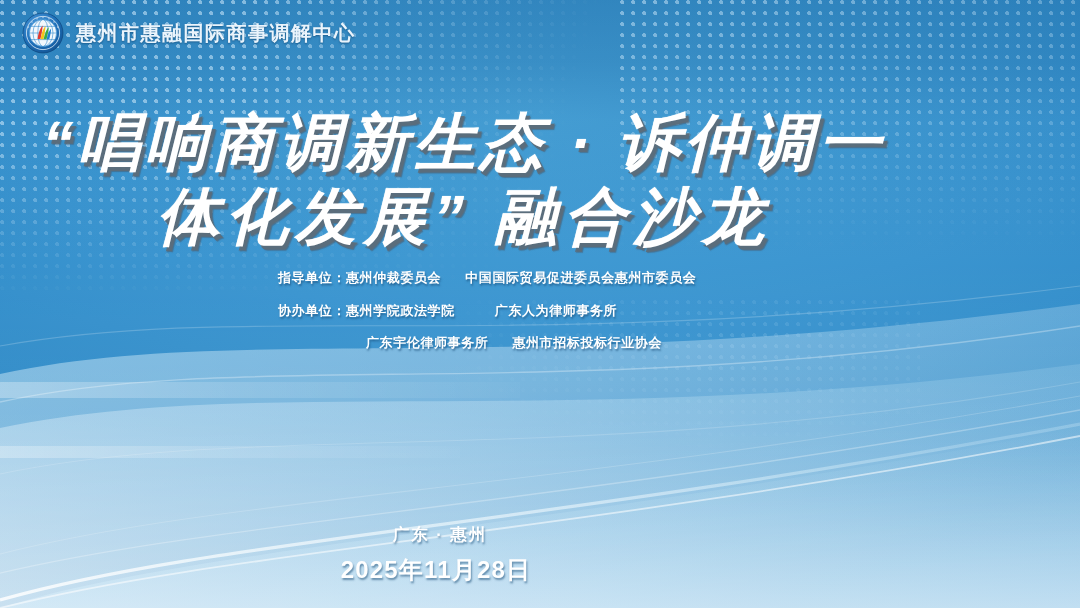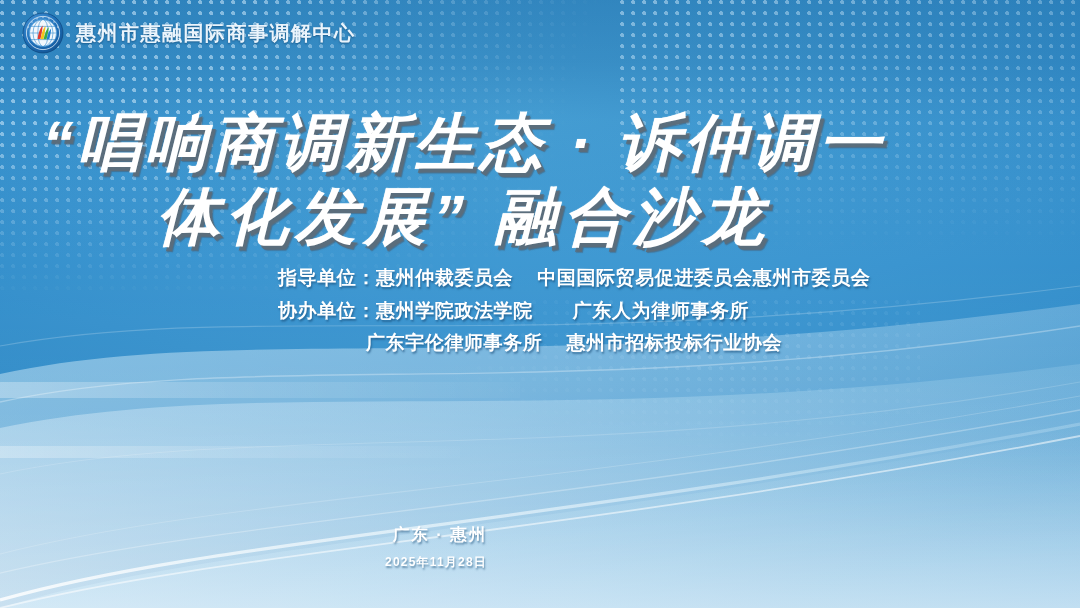--- a/index.html
+++ b/index.html
@@ -95,21 +95,21 @@
        4px 5px 1px rgba(72,88,104,0.55),
        0 0 1px rgba(255,255,255,0.9);
   }
   .headline .ln { display:block; white-space:nowrap; }
   .headline .ln2 { letter-spacing:7px;text-align:center; }
 
   
   .orgs {
     position:absolute; left:278px; top:262px; z-index:5;
     color:#ffffff;
-    font-size:19px;
+    font-size:13px;
     font-weight:700;
     line-height:32.6px;
     letter-spacing:0.6px;
     text-shadow:1px 1.5px 2px rgba(24,74,116,0.60);
     white-space:nowrap;
   }
   .orgs .row { display:block; }
   .orgs .row.indent { padding-left:88px; }
   .orgs .lbl { display:inline-block; }
   .orgs .gap { display:inline-block; width:24px; }
@@ -121,21 +121,21 @@
     text-align:center; z-index:5;
     color:#ffffff;
     text-shadow:1px 1.5px 2px rgba(24,74,116,0.55);
   }
   .footer .place {
     font-size:16.5px; font-weight:700; letter-spacing:2px;
     padding-left:8px;
   }
   .footer .date {
     margin-top:8px;
-    font-size:12px; font-weight:700; letter-spacing:1.2px;
+    font-size:24px; font-weight:700; letter-spacing:1.2px;
   }
 </style>
 </head>
 <body>
 
 <div id="stage">
 
   <svg class="waves" viewBox="0 0 1080 330" preserveAspectRatio="none">
     <defs>
       <linearGradient id="wv1" x1="0" y1="0" x2="1" y2="0.5">

